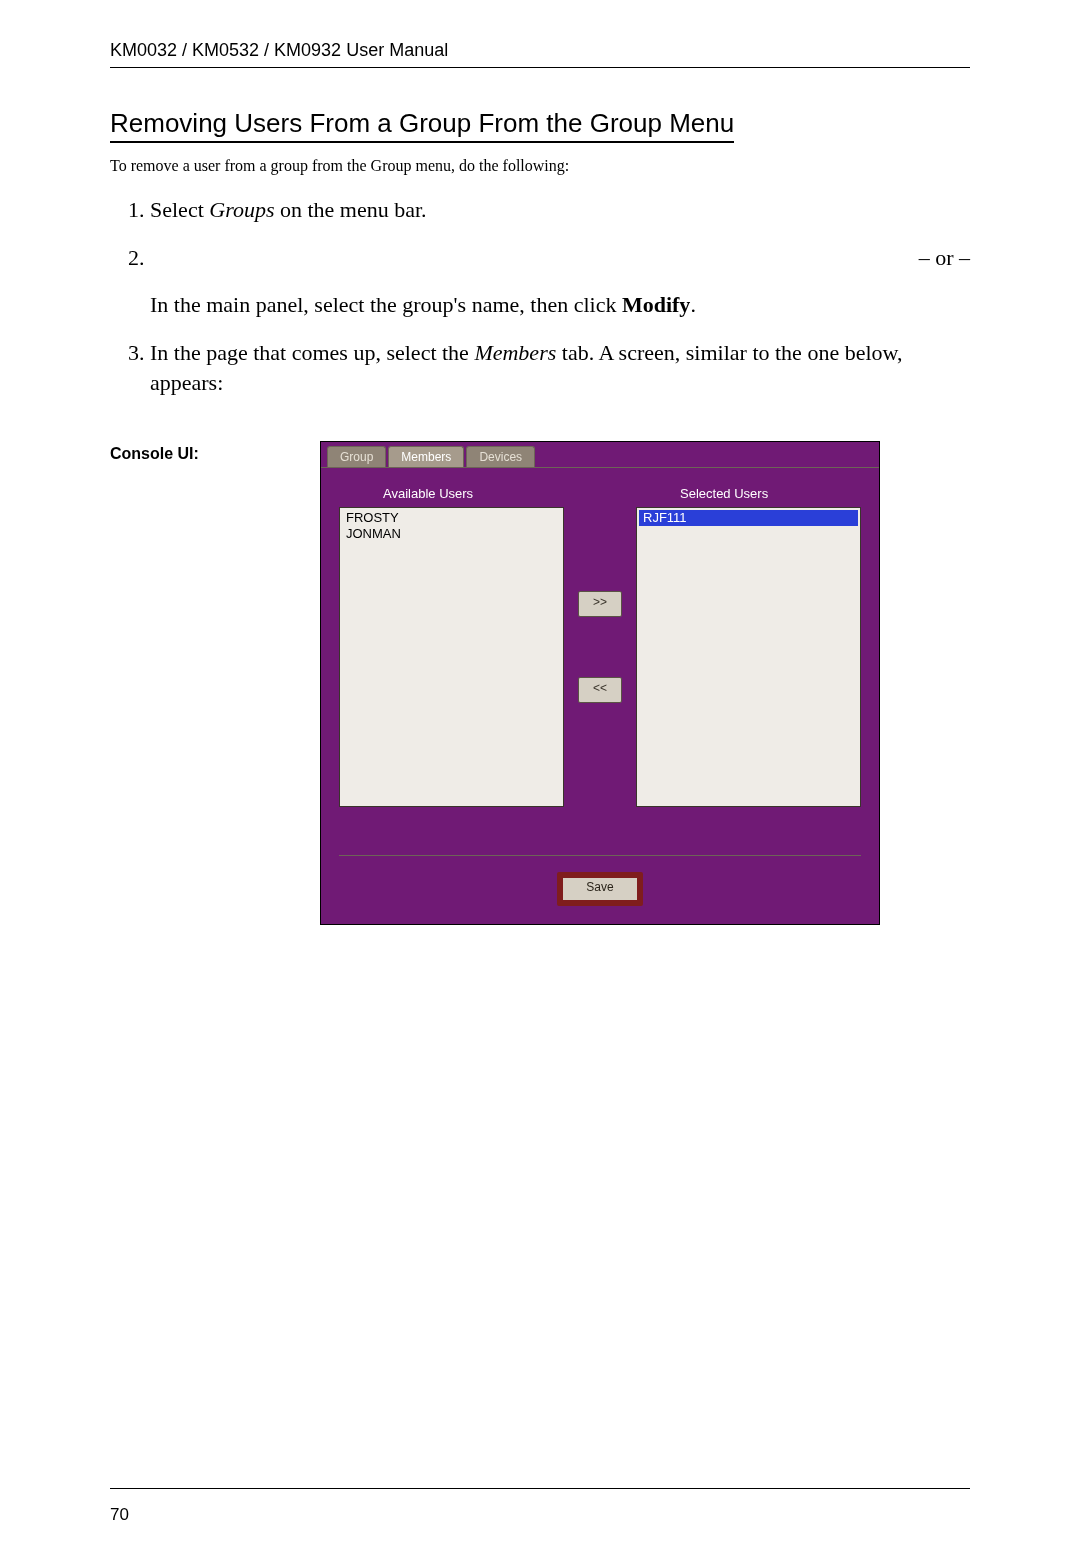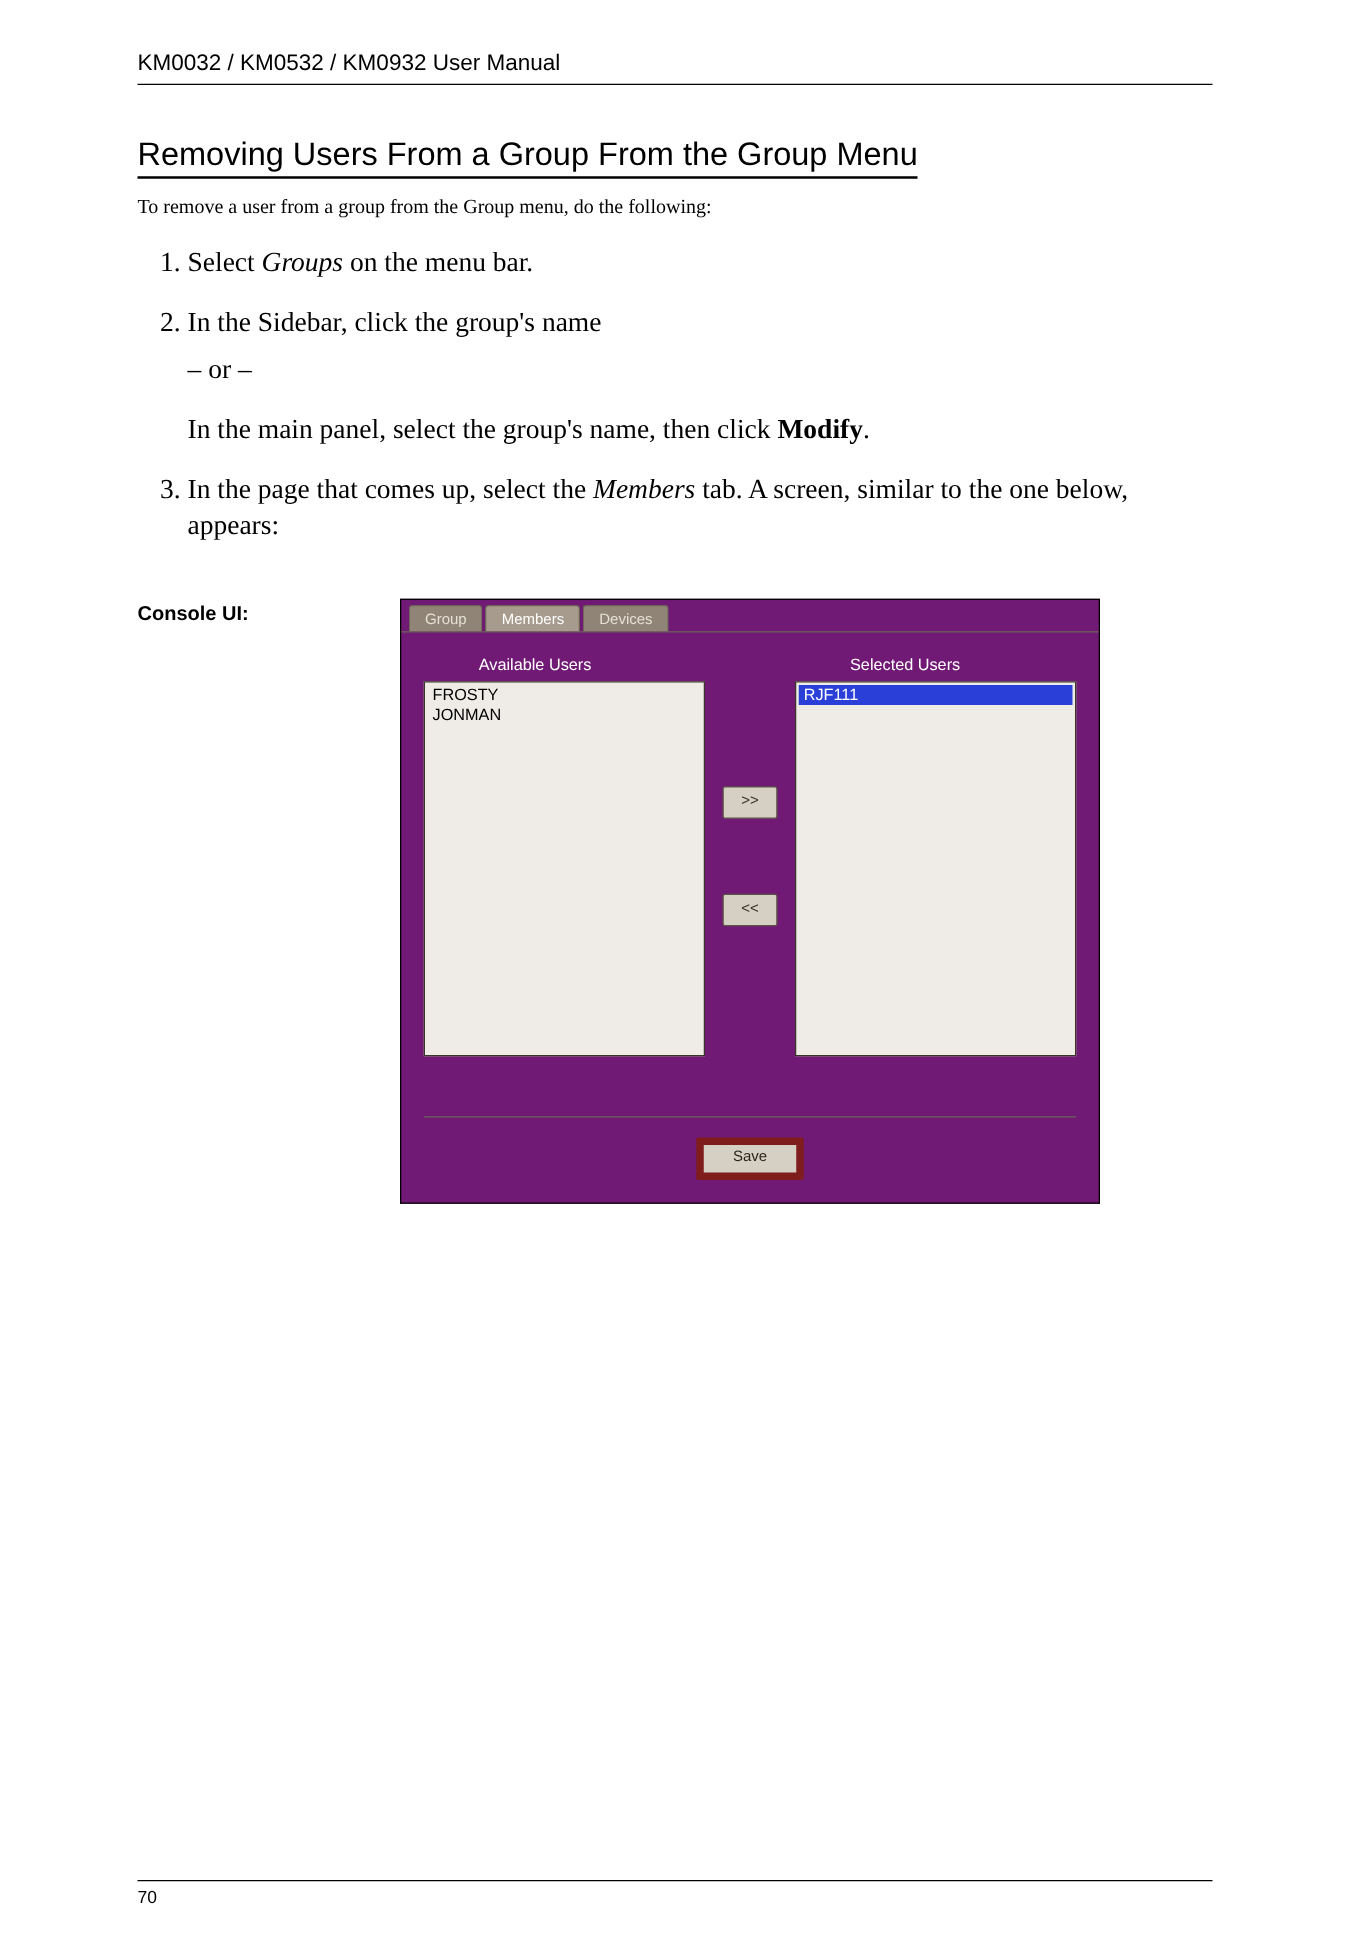--- a/index.html
+++ b/index.html
@@ -44,20 +44,21 @@
     margin: 0 0 26px 0;
     padding-left: 40px;
     font-size: 22px;
   }
   ol.steps li {
     margin-bottom: 18px;
     line-height: 1.35;
   }
   .or-line {
     margin: 8px 0 18px 0;
+    text-align: right;
   }
   .sub-label {
     font-family: Arial, Helvetica, sans-serif;
     font-weight: bold;
     font-size: 16px;
     display: inline-block;
     vertical-align: top;
     width: 210px;
     padding-top: 4px;
   }
@@ -165,42 +166,41 @@
     color: #2a241a;
     font-size: 12px;
     line-height: 18px;
     text-align: center;
     border-radius: 2px;
   }
 
   .spacer { flex: 1; }
   .footer {
     border-top: 1.5px solid #000;
-    padding-top: 4px;
-    font-family: Arial, Helvetica, sans-serif;
-    font-size: 14px;
+    padding-top: 16px;
+    font-family: Arial, Helvetica, sans-serif;
+    font-size: 17px;
   }
   .bold { font-weight: bold; margin-top: 39px; }
   .italic { font-style: italic; }
 </style>
 </head>
 <body>
 
 <div class="page">
   <div class="running-head">KM0032 / KM0532 / KM0932 User Manual</div>
 
   <div class="section-title">Removing Users From a Group From the Group Menu</div>
   <div class="intro">To remove a user from a group from the Group menu, do the following:</div>
 
   <ol class="steps">
     <li>
       <span>Select </span><span class="italic">Groups</span><span> on the menu bar.</span>
     </li>
     <li>
-      <div>In the Sidebar, click the group's name</div>
       <div class="or-line">– or –</div>
       <div>
         <span>In the main panel, select the group's name, then click </span><span class="bold">Modify</span><span>.</span>
       </div>
     </li>
     <li>
       <span>In the page that comes up, select the </span><span class="italic">Members</span><span> tab. A screen, similar to the one below, appears:</span>
     </li>
   </ol>
 

